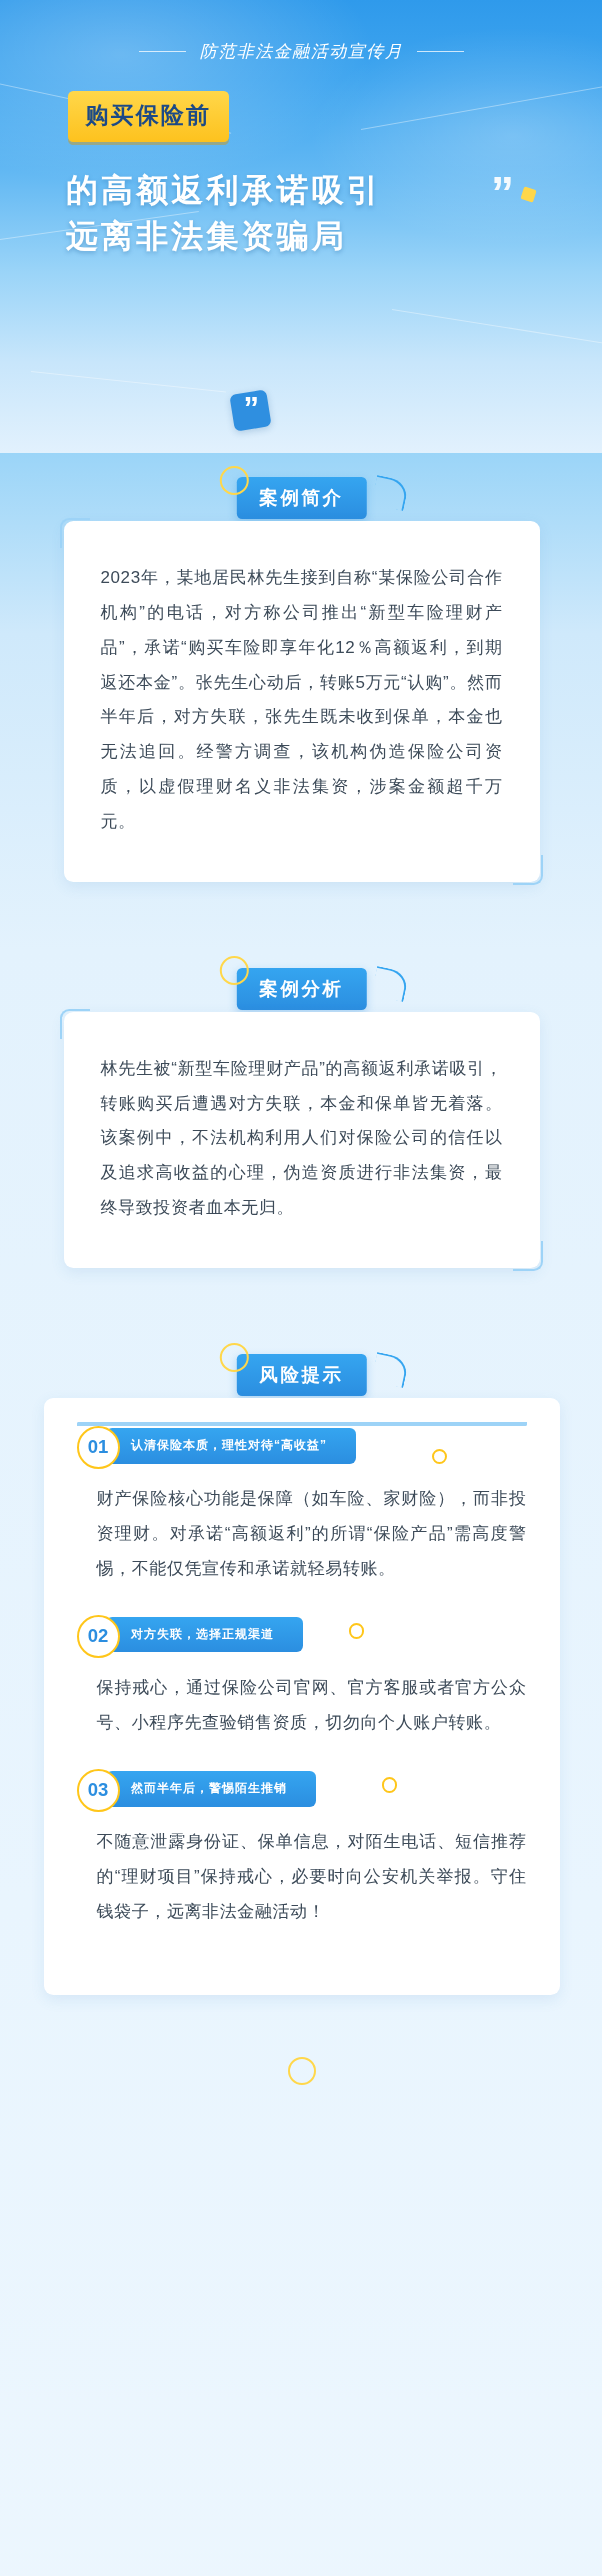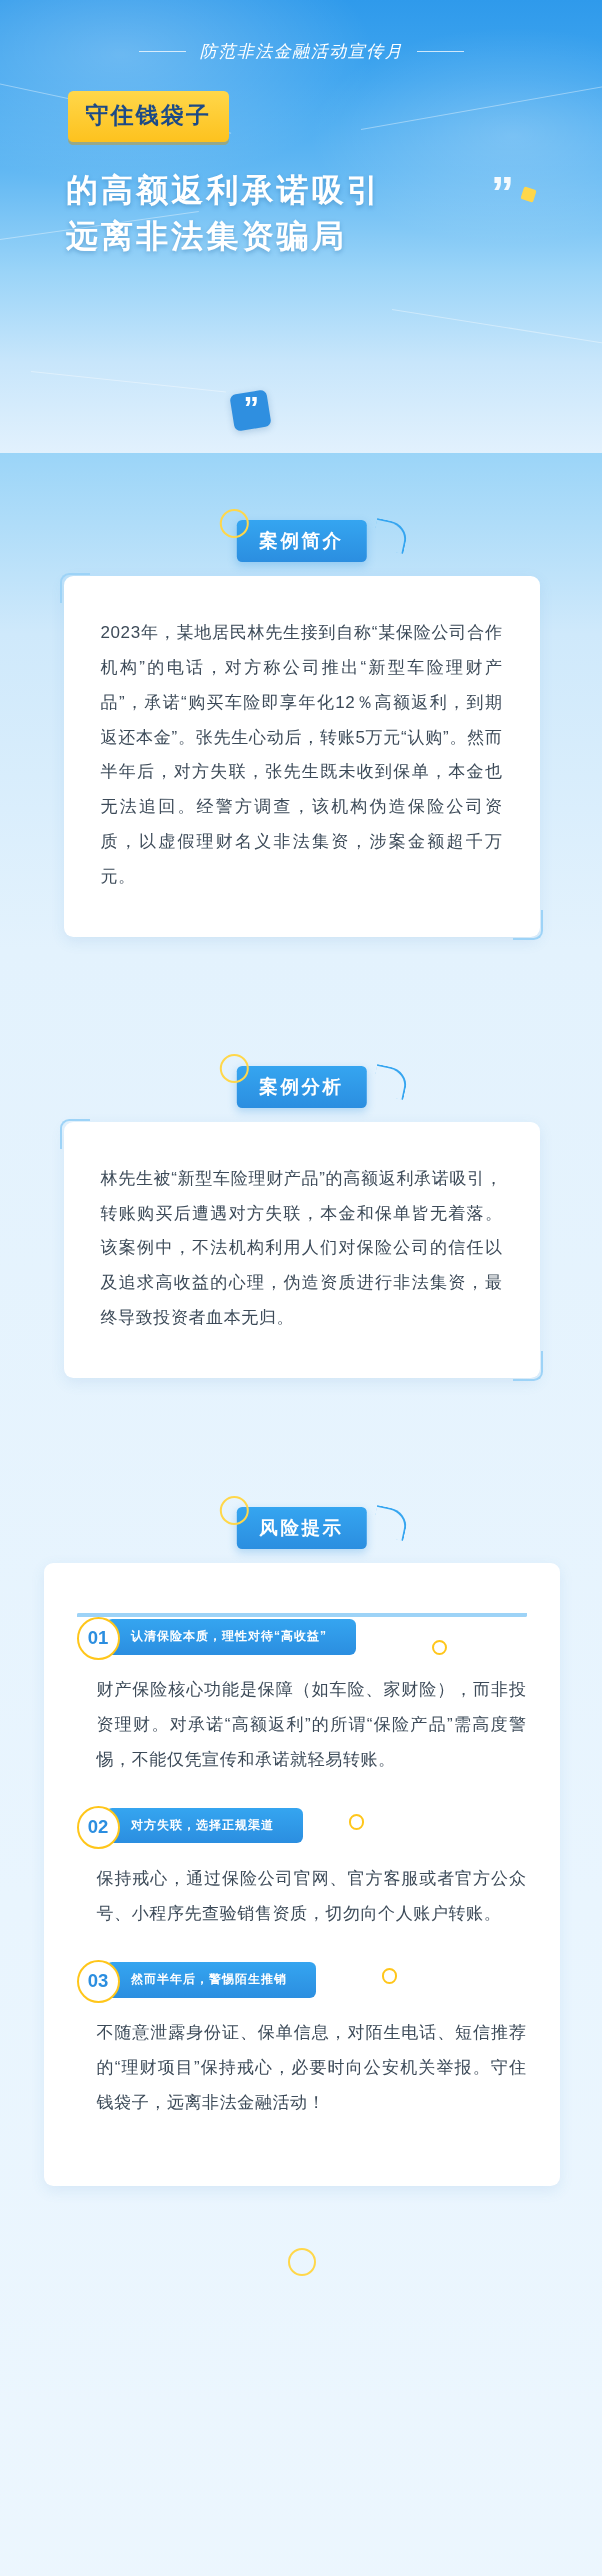--- a/index.html
+++ b/index.html
@@ -120,22 +120,21 @@
     font-weight: bold;
     letter-spacing: 3.1px;
     line-height: 1.45;
     text-shadow: 0 1.5px 4.1px rgba(26,94,156,0.35);
   }
 
   
   .section-head {
     position: relative;
     width: 603px;
-    height: 80px;
-    margin-top: 43px;
+    height: 68px;
   }
   .sh-inner {
     position: absolute;
     left: 50%;
     transform: translateX(-50%);
     top: 24px;
     display: flex;
     align-items: center;
   }
   .sh-pill {
@@ -194,21 +193,21 @@
   .spacer-120 { height: 62px; }
 
   
   .risk-card {
     position: relative;
     width: 516px;
     margin: 0 auto;
     background: #ffffff;
     border-radius: 9.3px;
     box-shadow: 0 4.1px 13.4px rgba(70,140,200,0.12);
-    padding: 50px 33px 37px;
+    padding: 24px 33px 37px;
   }
   .risk-item { margin-bottom: 9.3px; }
   .risk-item:last-child { margin-bottom: 0; }
 
   .risk-head {
     position: relative;
     display: flex;
     align-items: flex-start;
     margin-bottom: 13.4px;
   }
@@ -285,21 +284,21 @@
     <div class="deco-line dl3"></div>
     <div class="deco-line dl4"></div>
     <div class="deco-line dl5"></div>
 
     <div class="hero-top">
       <span class="bar"></span>
       <span class="topline">防范非法金融活动宣传月</span>
       <span class="bar"></span>
     </div>
 
-    <div class="badge">守住钱袋子</div>
+    <div class="badge">购买保险前</div>
 
     <div class="quote-mark qm-top">”</div>
     <div class="qm-small-yellow"></div>
 
     <div class="hero-title">
       <div>的高额返利承诺吸引</div>
       <div>远离非法集资骗局</div>
     </div>
 
     <div class="qm-blue-box">

